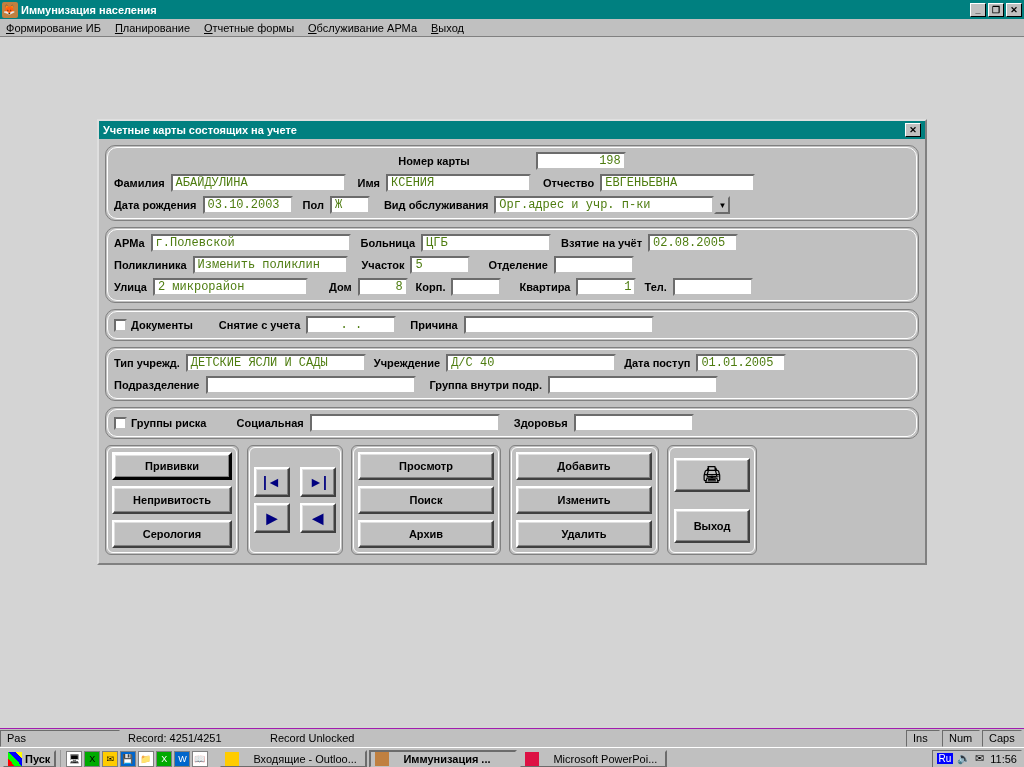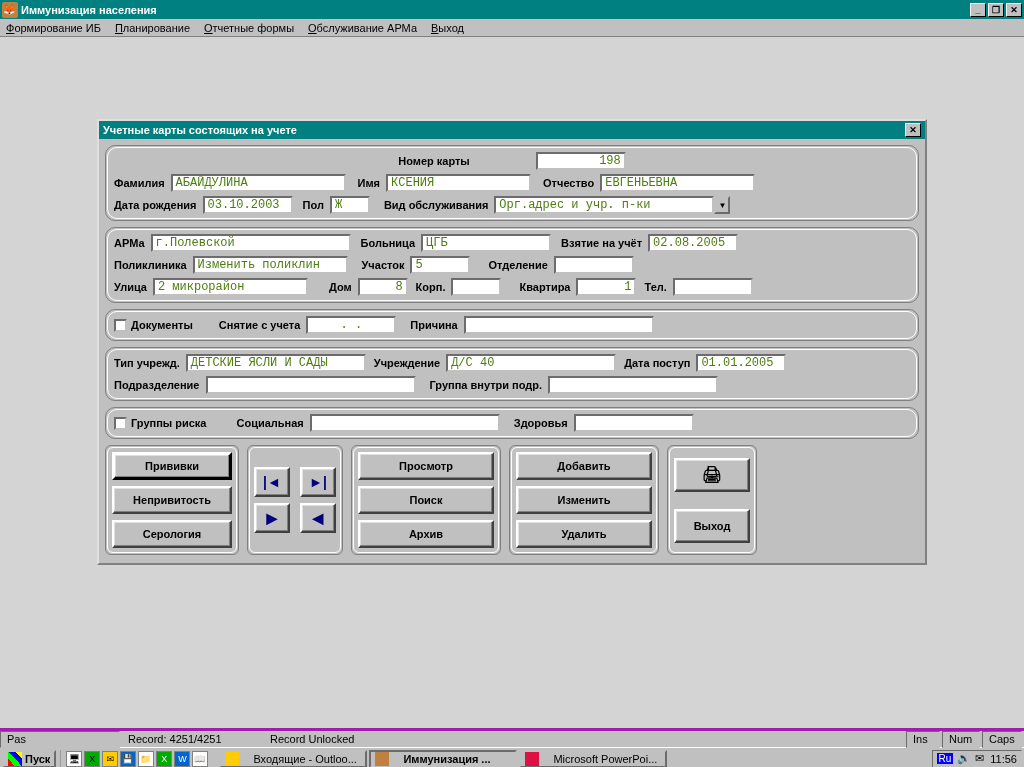--- a/index.html
+++ b/index.html
@@ -153,21 +153,21 @@
   width: 16px; height: 18px;
   border: 2px outset #c0c0c0;
   background: #c0c0c0;
   display:flex; align-items:center; justify-content:center;
   font-size: 8px;
 }
 .statusbar {
   position: relative;
   height: 19px;
   background: #c0c0c0;
-  border-top: 3px solid #a21caf;
+  border-top: 1px solid #a21caf;
   display: flex;
   align-items: center;
   font-size: 11px;
 }
 .statusbar .cell { border: 1px inset #c0c0c0; height: 17px; padding: 1px 6px; margin-right: 2px; display: flex; align-items: center;}
 .taskbar {
   height: 22px;
   background: #c0c0c0;
   border-top: 1px solid #fff;
   display: flex;

